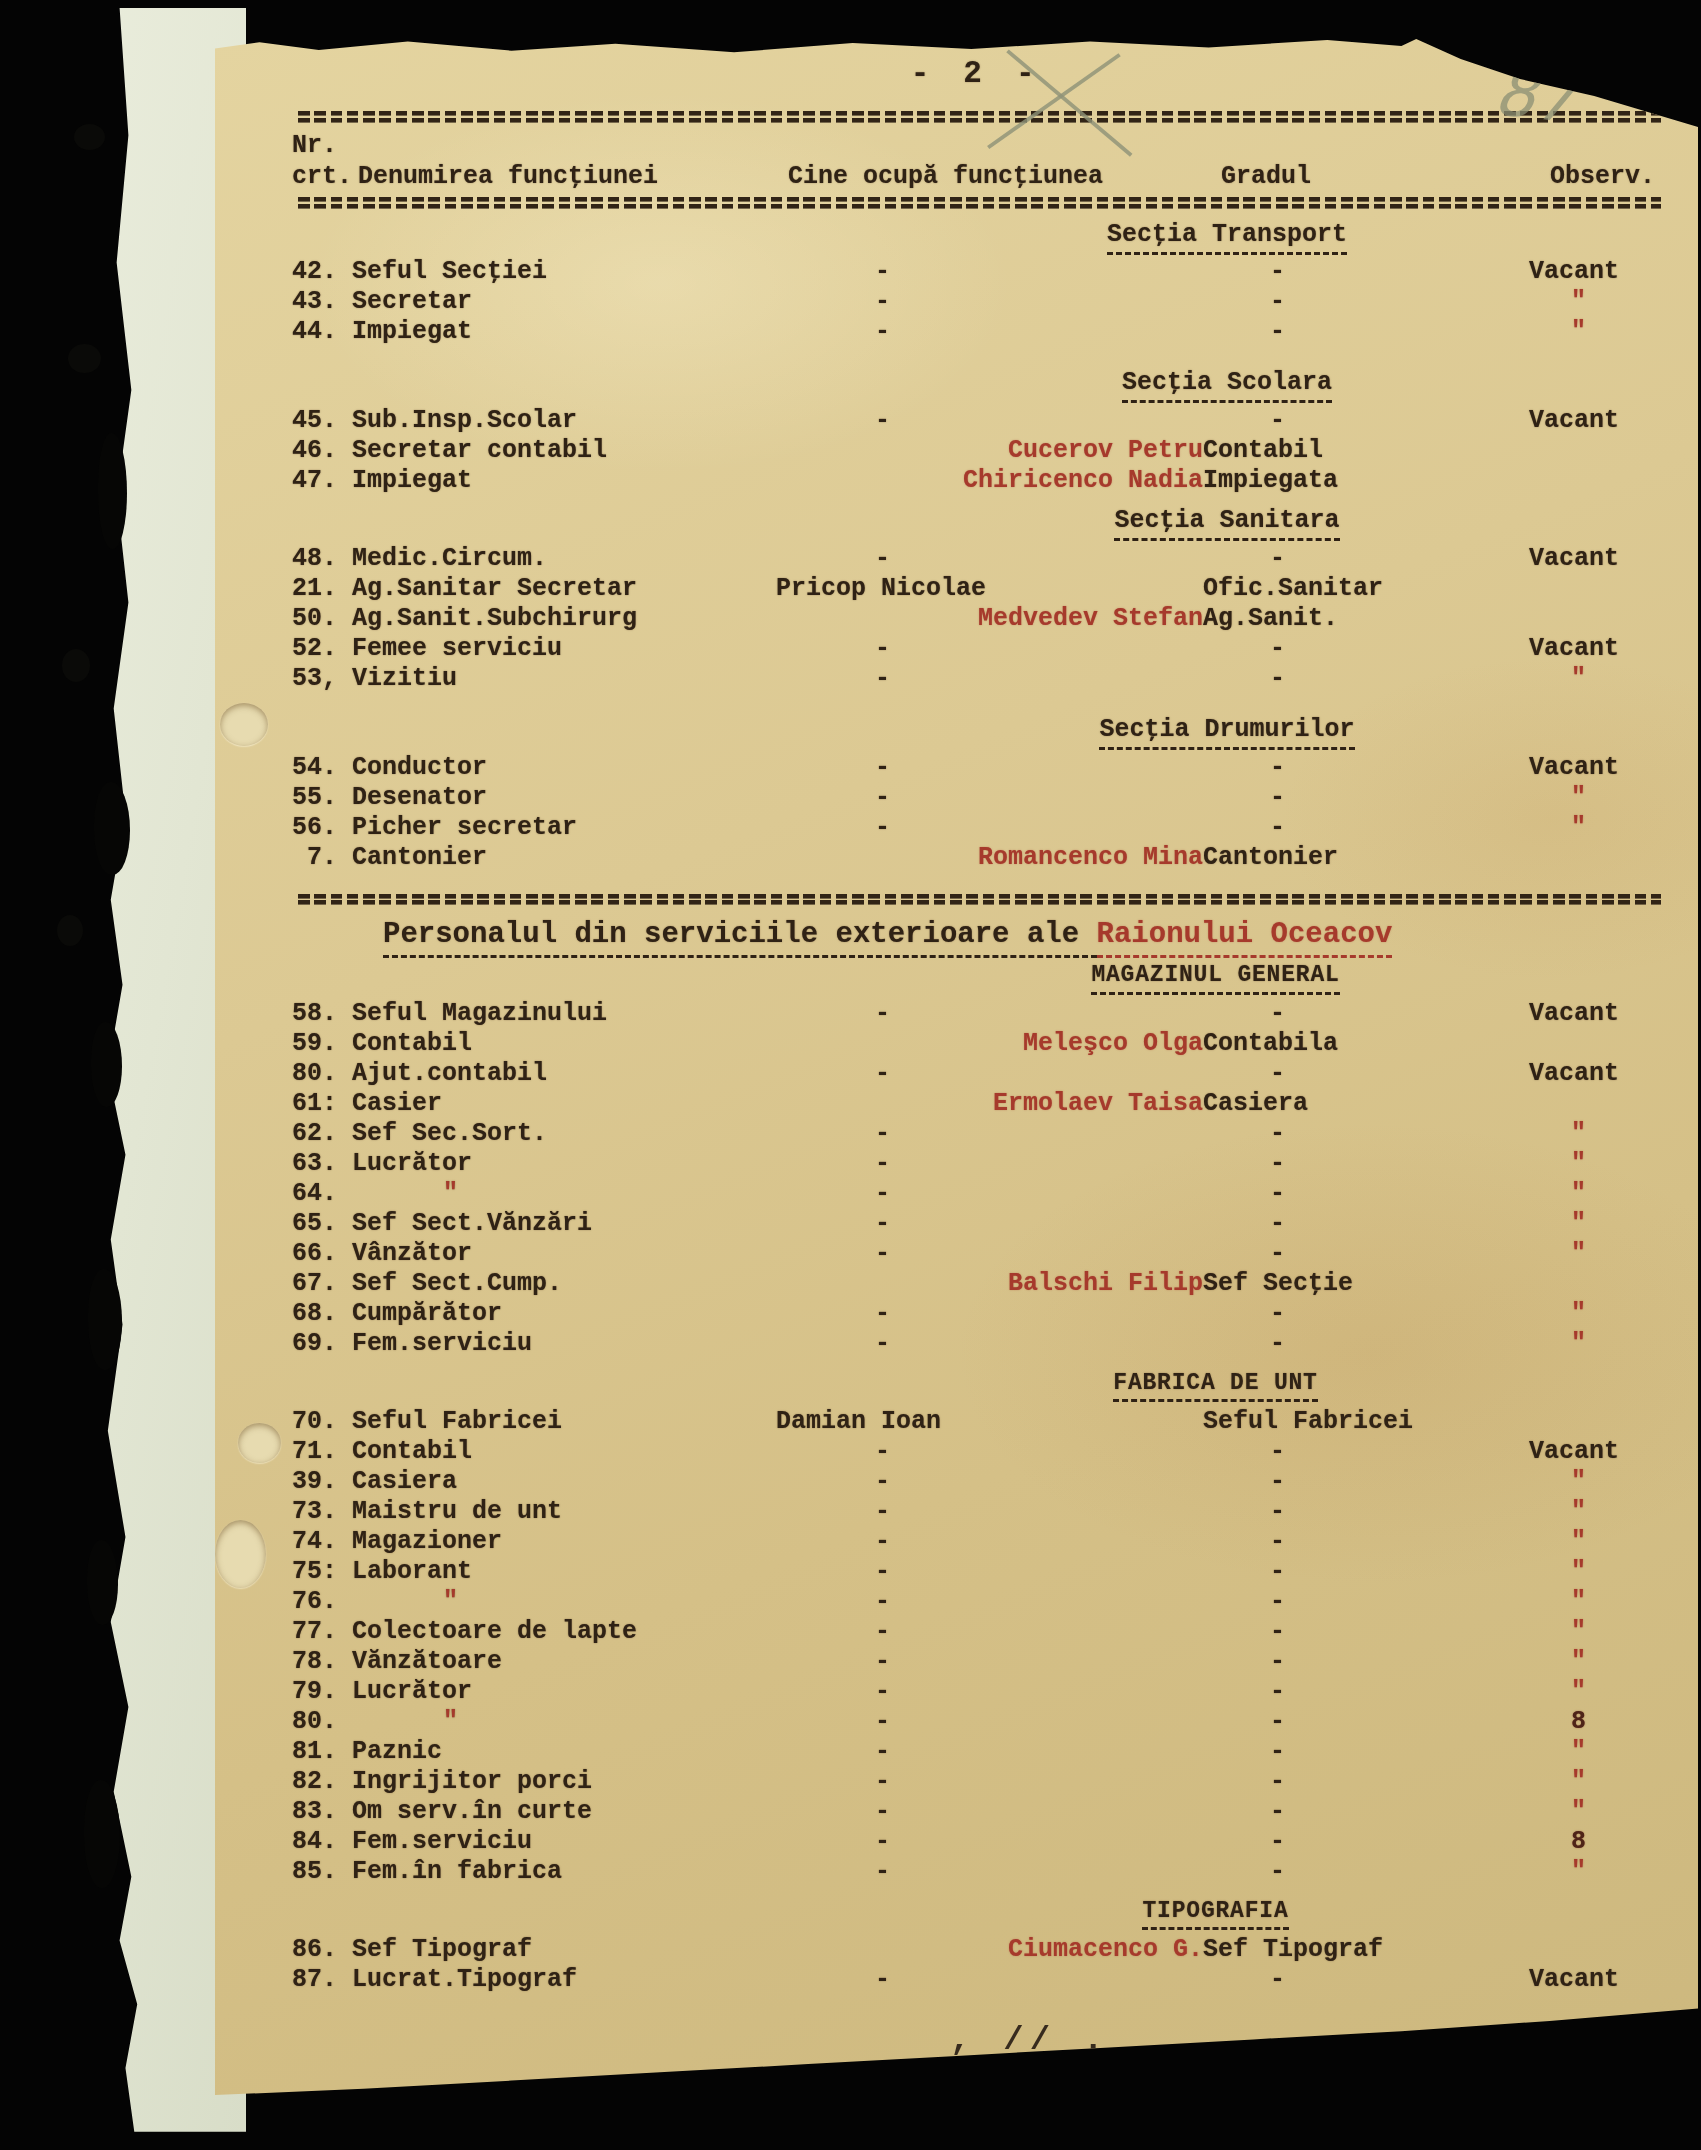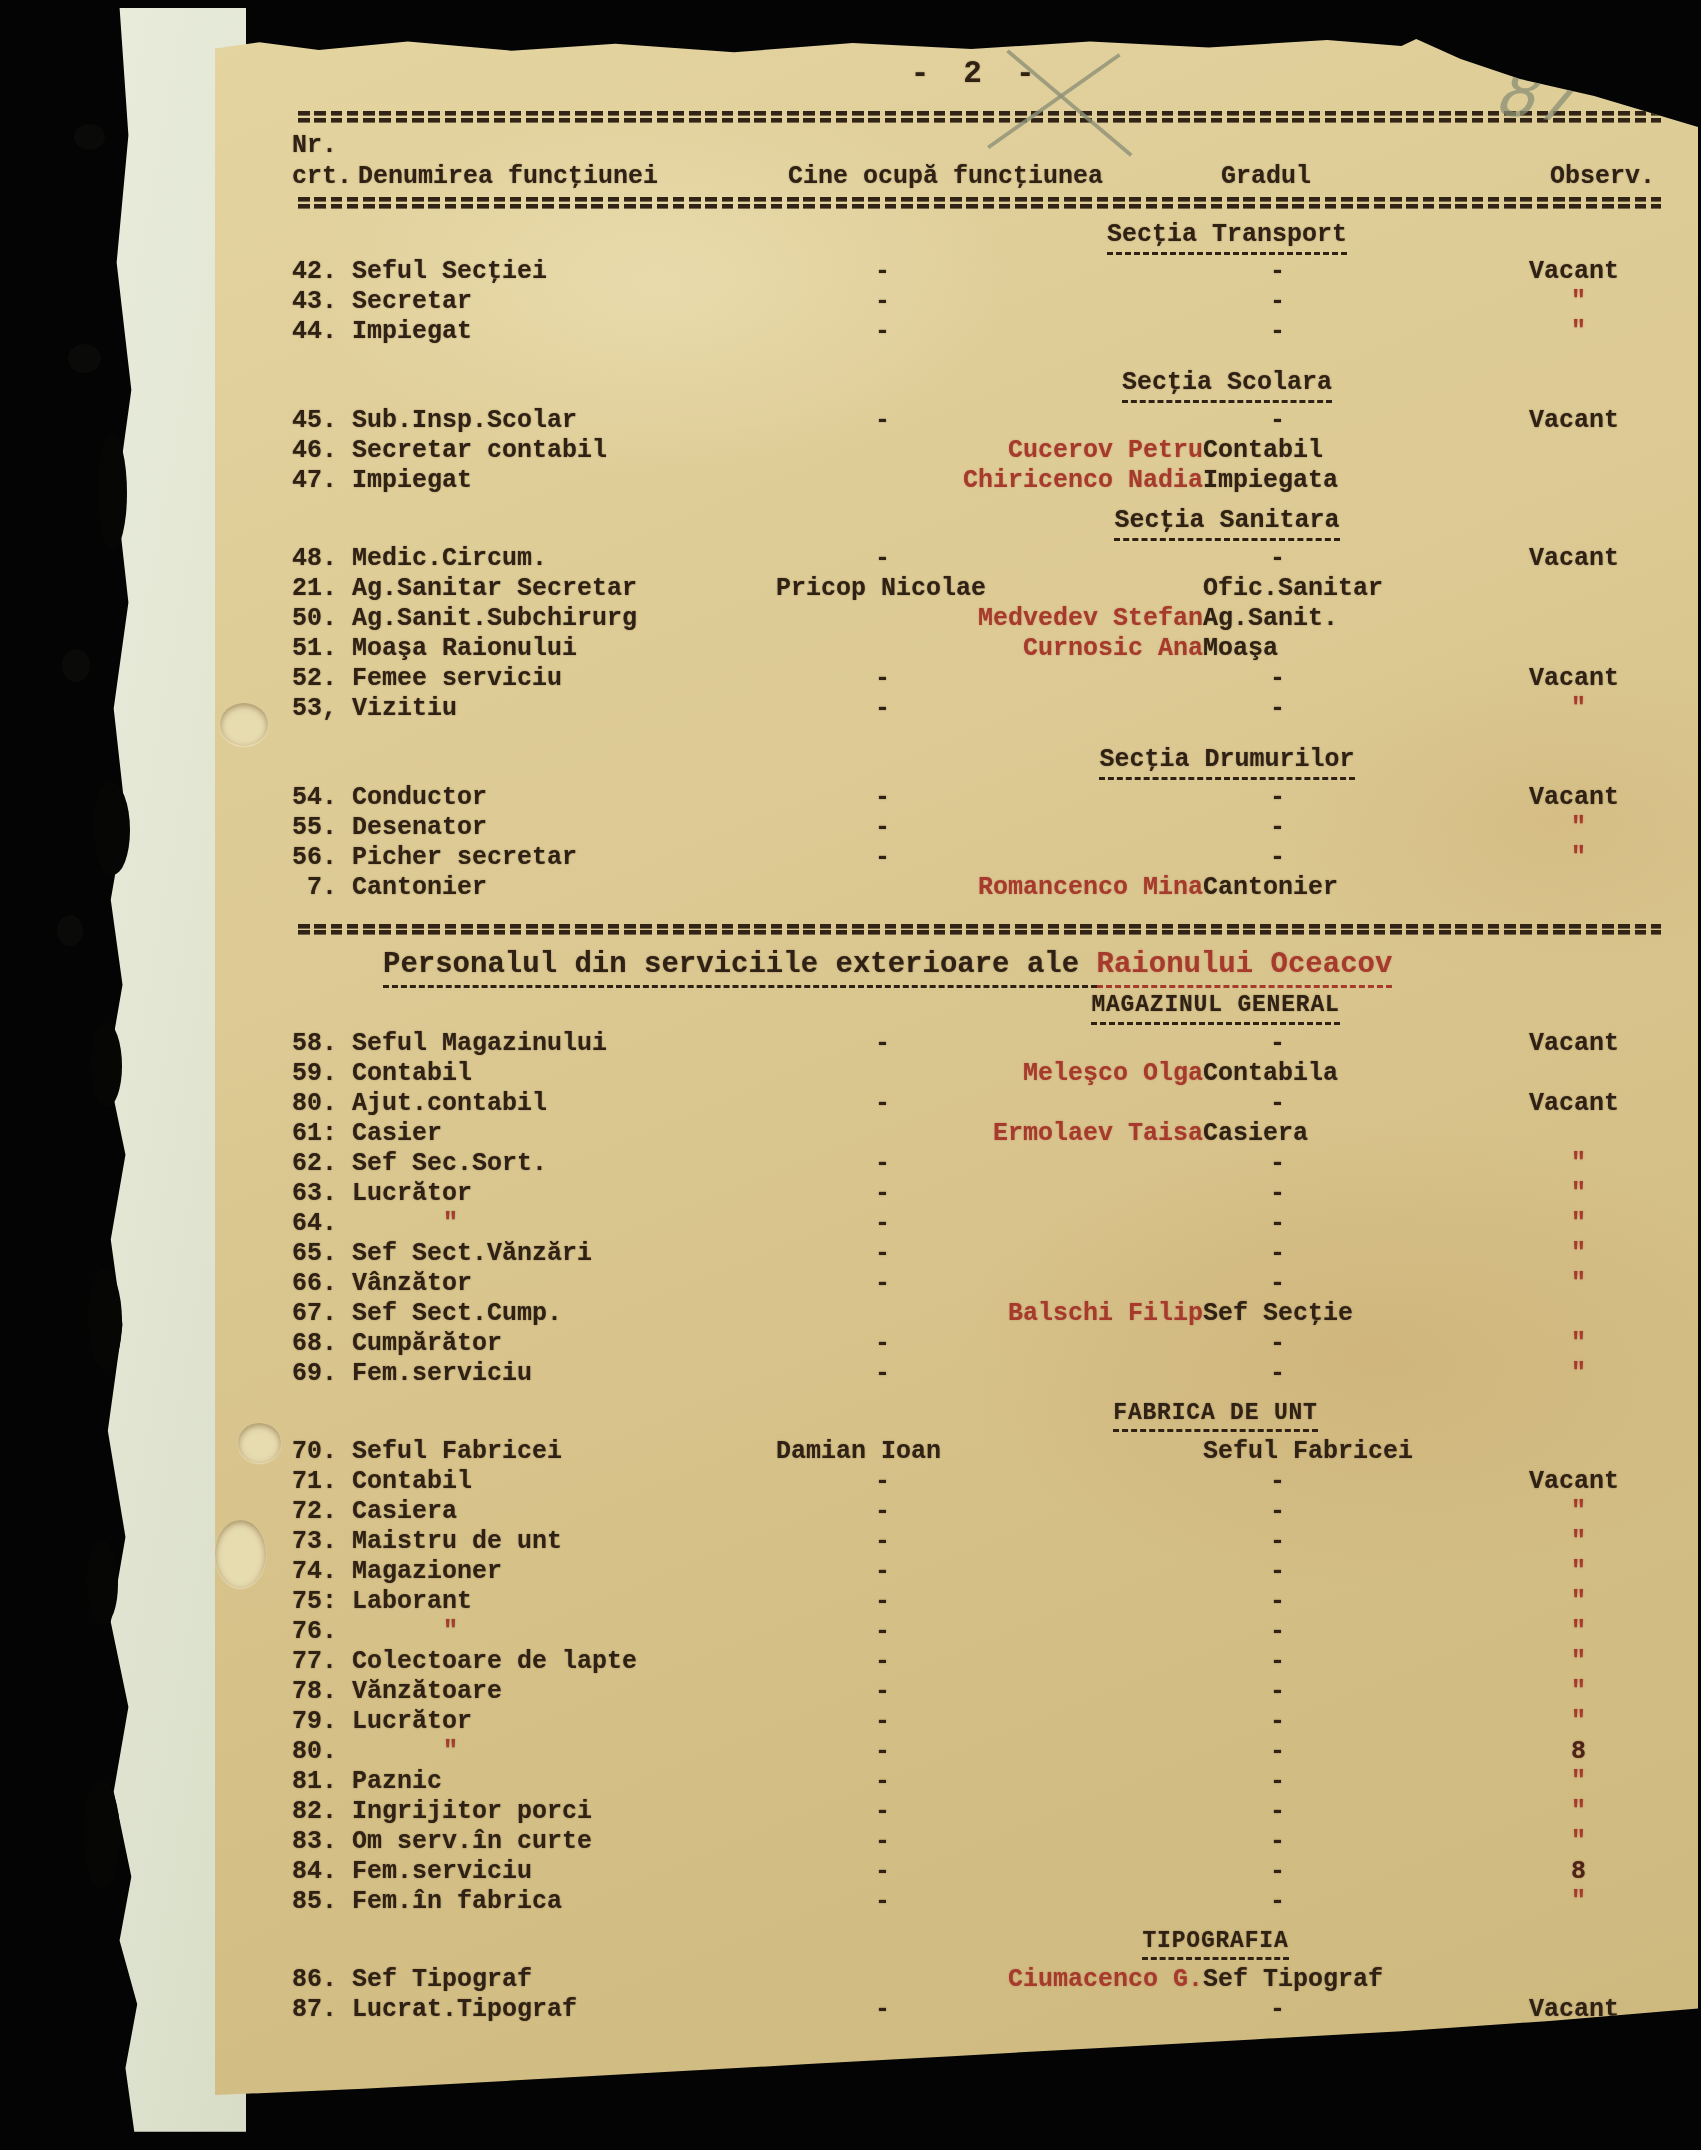--- a/index.html
+++ b/index.html
@@ -189,27 +189,20 @@
             <div class="c obs  ink"></div>
           </div>
           <div class="row">
             <div class="c nr ink">50.</div>
             <div class="c den ink ">Ag.Sanit.Subchirurg</div>
             <div class="c cine red">Medvedev Stefan</div>
             <div class="c grad ink">Ag.Sanit.</div>
             <div class="c obs  ink"></div>
           </div>
           <div class="row">
-            <div class="c nr ink">51.</div>
-            <div class="c den ink ">Moaşa Raionului</div>
-            <div class="c cine red">Curnosic Ana</div>
-            <div class="c grad ink">Moaşa</div>
-            <div class="c obs  ink"></div>
-          </div>
-          <div class="row">
             <div class="c nr ink">52.</div>
             <div class="c den ink ">Femee serviciu</div>
             <div class="c cine ink dash">-</div>
             <div class="c grad ink dash">-</div>
             <div class="c obs vacant ink">Vacant</div>
           </div>
           <div class="row">
             <div class="c nr ink">53,</div>
             <div class="c den ink ">Vizitiu</div>
             <div class="c cine ink dash">-</div>
@@ -347,21 +340,21 @@
             <div class="c obs  ink"></div>
           </div>
           <div class="row">
             <div class="c nr ink">71.</div>
             <div class="c den ink ">Contabil</div>
             <div class="c cine ink dash">-</div>
             <div class="c grad ink dash">-</div>
             <div class="c obs vacant ink">Vacant</div>
           </div>
           <div class="row">
-            <div class="c nr ink">72.</div>
+            <div class="c nr ink">39.</div>
             <div class="c den ink ">Casiera</div>
             <div class="c cine ink dash">-</div>
             <div class="c grad ink dash">-</div>
             <div class="c obs ditto ink">"</div>
           </div>
           <div class="row">
             <div class="c nr ink">73.</div>
             <div class="c den ink ">Maistru de unt</div>
             <div class="c cine ink dash">-</div>
             <div class="c grad ink dash">-</div>

